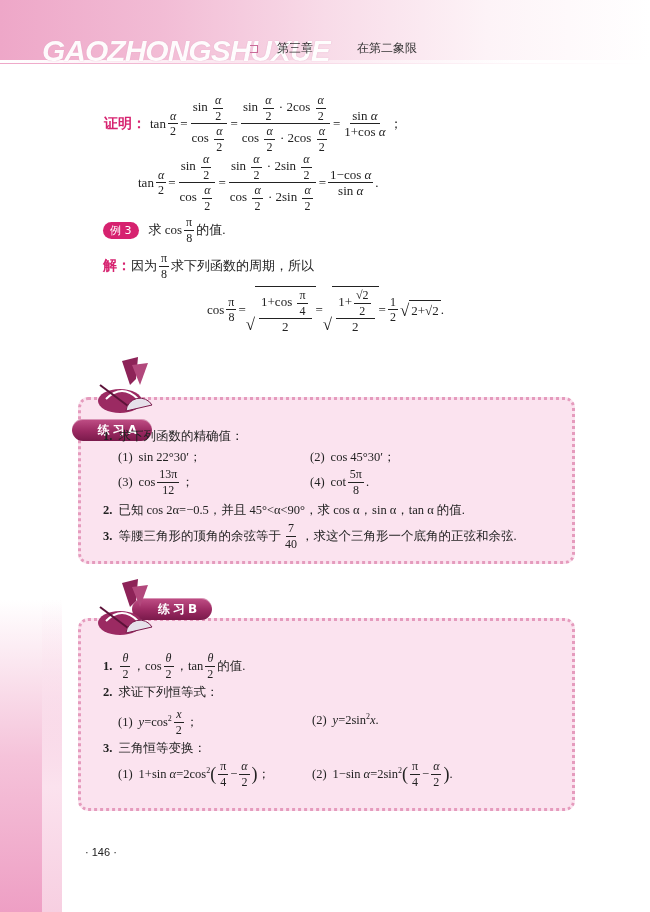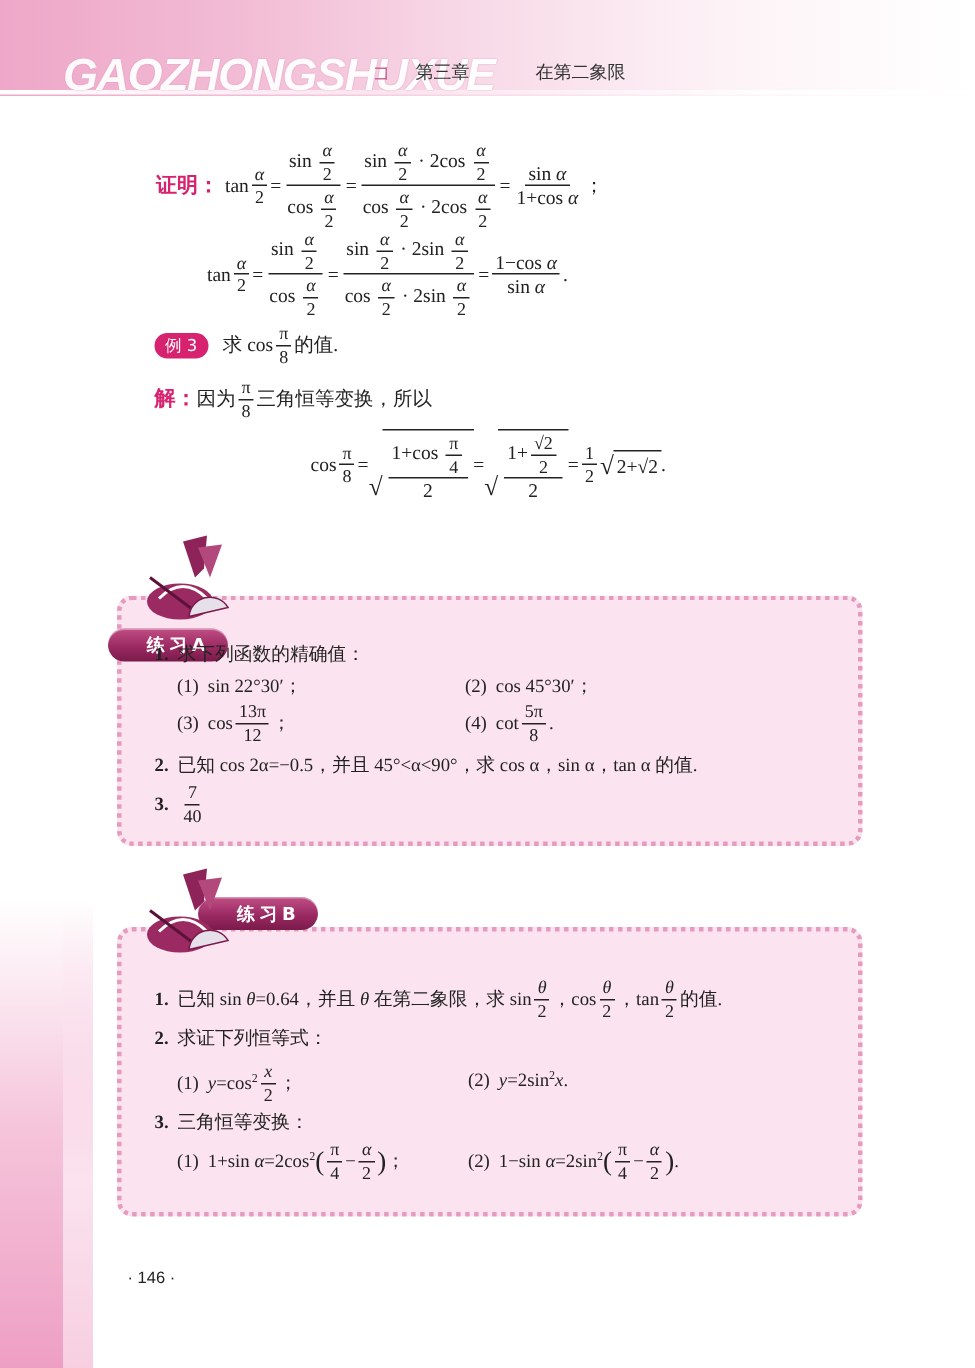--- a/index.html
+++ b/index.html
@@ -193,21 +193,21 @@
   <span>的值.</span>
 </div>
 
 <div class="proof-line math" style="left:103px; top:252px;">
   <span class="label-pink">解：</span>
   <span>因为</span>
   <span class="frac small">
       <span class="num">π</span>
       <span class="den">8</span>
     </span>
-  <span>三角恒等变换，所以</span>
+  <span>求下列函数的周期，所以</span>
 </div>
 
 <div class="proof-line math" style="left:207px; top:286px;">
   <span>cos</span>
   <span class="frac small">
       <span class="num">π</span>
       <span class="den">8</span>
     </span>
   <span>=</span>
   <span class="sqrt">
@@ -290,42 +290,43 @@
     </span>
     <span>.</span>
 </div>
 
 <div class="ex-line math" style="left:103px; top:502px;">
   <span class="ex-num">2.</span>
   <span>已知 cos 2α=−0.5，并且 45°&lt;α&lt;90°，求 cos α，sin α，tan α 的值.</span>
 </div>
 <div class="ex-line math" style="left:103px; top:522px;">
   <span class="ex-num">3.</span>
+  <span>等腰三角形的顶角的余弦等于</span>
   <span class="frac small">
       <span class="num">7</span>
       <span class="den">40</span>
     </span>
+  <span>，求这个三角形一个底角的正弦和余弦.</span>
 </div>
 
 <div class="exercise-box" style="top:618px; height:193px;"></div>
 <div class="ex-banner" style="left:92px; top:577px;">
   <svg class="ex-deco" width="64" height="64" viewBox="0 0 64 64">
     <polygon points="30,6 46,2 44,24 38,30" fill="#8d2358"></polygon>
     <polygon points="40,10 56,8 48,30" fill="#b2487c"></polygon>
     <ellipse cx="28" cy="46" rx="22" ry="12" fill="#9b2a62"></ellipse>
     <path d="M14 44 Q30 28 46 44" stroke="#fff" stroke-width="2" fill="none"></path>
     <line x1="8" y1="30" x2="40" y2="54" stroke="#5c1238" stroke-width="2"></line>
     <path d="M34 56 A14 14 0 0 1 60 50 L34 56 Z" fill="#e6e0ea" stroke="#7a1a4b" stroke-width="1"></path>
   </svg>
   <div class="ex-pill">练习B</div>
 </div>
 
 <div class="ex-line math" style="left:103px; top:652px;">
   <span class="ex-num">1.</span>
-  <span>已知 sin <span class="it">θ</span>=0.64，并且 <span class="it">θ</span> 在第二象限，求 sin</span>
   <span class="frac small">
       <span class="num it">θ</span>
       <span class="den">2</span>
     </span>
     <span>，cos</span>
   <span class="frac small">
       <span class="num it">θ</span>
       <span class="den">2</span>
     </span>
     <span>，tan</span>

